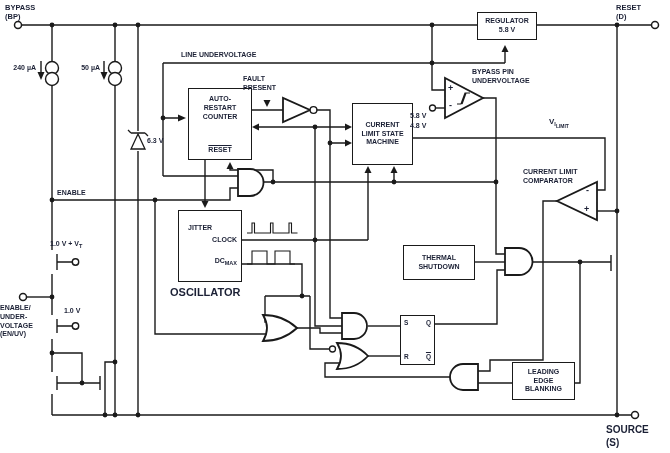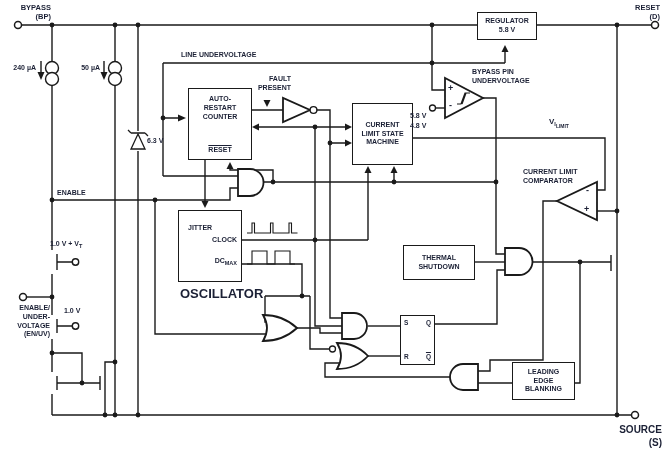--- a/index.html
+++ b/index.html
@@ -1,20 +1,20 @@
 <!DOCTYPE html>
 <html><head>
 <meta charset="utf-8">
 <style>
   html,body{margin:0;padding:0;background:#fff;}
   #stage{position:relative;width:670px;height:453px;background:#ffffff;overflow:hidden;
          font-family:"Liberation Sans",sans-serif;}
   svg{position:absolute;left:0;top:0;}
   .lbl{position:absolute;font-weight:bold;font-size:7px;line-height:1.25;color:#1b2035;white-space:nowrap;}
-  .ctr{text-align:right;}
+  .ctr{text-align:left;}
   .rt{text-align:right;}
   .box{position:absolute;border:1.6px solid #1a1a1a;background:#fff;box-sizing:border-box;
        display:flex;flex-direction:column;justify-content:center;align-items:center;
        font-weight:bold;font-size:7px;line-height:1.25;color:#1b2035;text-align:center;}
   .ovl{text-decoration:overline;}
   .sb{font-size:5.5px;vertical-align:-2px;}
   .sb2{font-size:5px;vertical-align:-3.5px;}
   .mark{position:absolute;font-weight:bold;font-size:9px;color:#1b2035;line-height:1;}
 </style>
 </head>
@@ -216,21 +216,21 @@
   <div>LEADING</div>
   <div>EDGE</div>
   <div>BLANKING</div>
 </div>
 
 <div class="box" style="left:178px;top:210px;width:64px;height:72px;">
   <div style="position:absolute;left:9px;top:13px;">JITTER</div>
   <div style="position:absolute;right:4px;top:25px;">CLOCK</div>
   <div style="position:absolute;right:4px;top:46px;"><span>DC</span><span class="sb">MAX</span></div>
 </div>
-<div class="lbl ctr" style="left:180px;top:286px;width:80px;font-size:13px;">OSCILLATOR</div>
+<div class="lbl ctr" style="left:170px;top:286px;width:80px;font-size:11px;">OSCILLATOR</div>
 
 <div class="box" style="left:400px;top:315px;width:35px;height:50px;">
   <div style="position:absolute;left:3px;top:3px;font-size:6.5px;">S</div>
   <div style="position:absolute;right:3px;top:3px;font-size:6.5px;">Q</div>
   <div style="position:absolute;left:3px;bottom:3px;font-size:6.5px;">R</div>
   <div class="ovl" style="position:absolute;right:3px;bottom:3px;font-size:6.5px;">Q</div>
 </div>
 
 <div class="lbl ctr" style="left:5px;top:3px;width:46px;font-size:7.5px;">
   <div>BYPASS</div>

